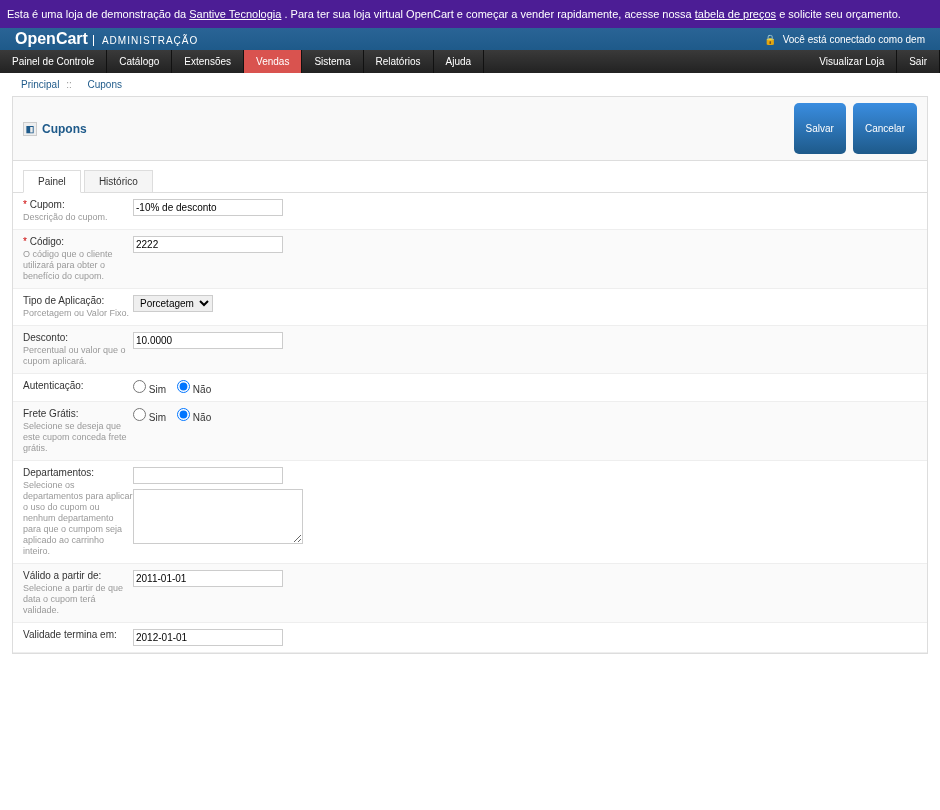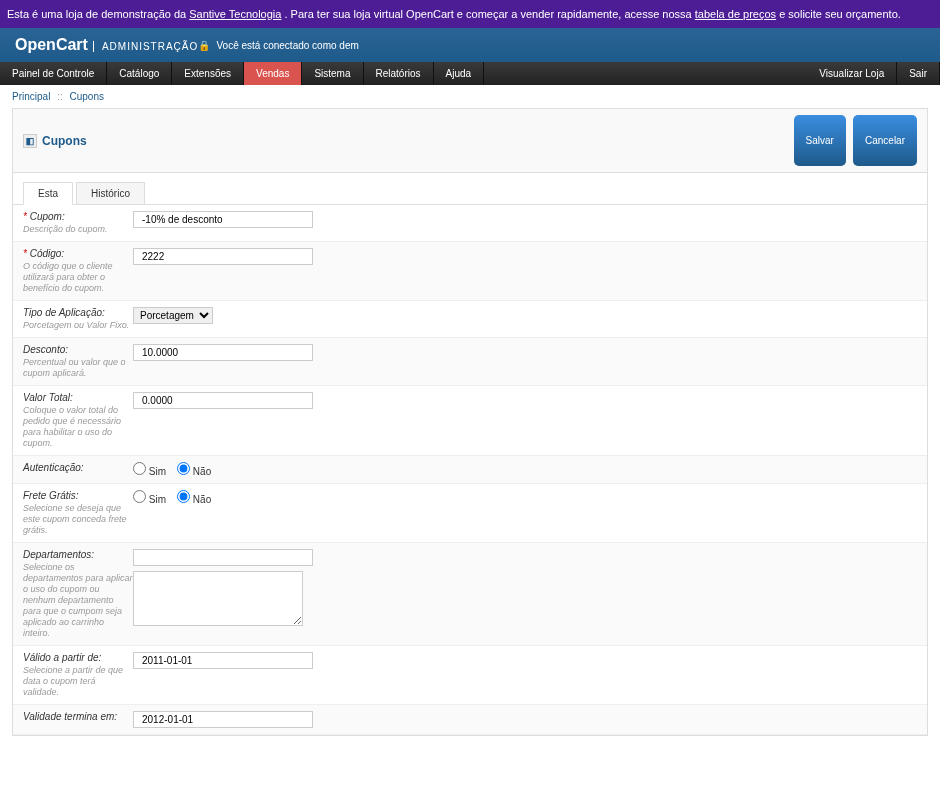--- a/index.html
+++ b/index.html
@@ -1,55 +1,55 @@
 <!DOCTYPE html>
 <html><head>
 <meta charset="utf-8">
 <style>
 * { margin: 0; padding: 0; box-sizing: border-box; }
 body { font-family: Arial, Helvetica, sans-serif; font-size: 11px; color: #333; background: #fff; }
 
 .demo-banner { background: #4c1d95; color: #fff; padding: 8px 7px; font-size: 11px; }
 .demo-banner a { color: #fff; text-decoration: underline; }
 
-.header { background: linear-gradient(#2a6496, #1e5a8a); padding: 8px 15px; display: flex; align-items: center; }
+.header { background: linear-gradient(#2a6496, #1e5a8a); padding: 2px 15px; display: flex; justify-content: space-between; align-items: center; }
 .header .brand { color: #fff; font-size: 14px; }
 .header .brand strong { font-size: 16px; font-weight: bold; }
 .header .brand span { font-size: 10px; letter-spacing: 1px; margin-left: 5px; border-left: 1px solid #fff; padding-left: 8px; }
 .header .right { color: #fff; font-size: 10px; }
 .header .right .lock-icon { color: #f0ad4e; margin-right: 3px; font-size: 10px; }
 
 .menu { background: linear-gradient(#3a3a3a, #222); display: flex; font-size: 10px; align-items: flex-end; }
 .menu .item { color: #fff; padding: 6px 12px; cursor: pointer; border-right: 1px solid #111; }
 .menu .item.active { background: #d9534f; }
 .menu .spacer { flex: 1; }
 
 .breadcrumb { padding: 6px 12px; font-size: 10px; }
-.breadcrumb a { color: #1e5a8a; text-decoration: none; }
+.breadcrumb a { color: #1e5a8a; text-decoration: none; margin-left: 9px; }
 .breadcrumb .sep { color: #999; margin: 0 4px; }
 
 .container { padding: 0 12px 12px; }
 .box { border: 1px solid #ddd; background: #fff; }
 .box-heading { background: #f9f9f9; border-bottom: 1px solid #ddd; padding: 6px 10px; display: flex; align-items: center; justify-content: space-between; }
 .box-heading .title { color: #1e5a8a; font-size: 12px; font-weight: bold; display: flex; align-items: center; }
 .box-heading .icon { margin-right: 5px; width: 14px; height: 14px; display: inline-block; background: #eee; border: 1px solid #ccc; font-size: 9px; text-align: center; line-height: 12px; }
 .buttons a { display: inline-block; background: linear-gradient(#3a8de0, #1e5a8a); color: #fff; padding: 20px 12px; border-radius: 5px; text-decoration: none; font-size: 10px; margin-left: 4px; }
 
 .tabs { padding: 8px 10px 0; border-bottom: 1px solid #ddd; }
 .tabs .tab { display: inline-block; padding: 5px 14px; border: 1px solid #ddd; border-bottom: none; background: #f5f5f5; font-size: 10px; cursor: pointer; position: relative; top: 1px; }
 .tabs .tab.active { background: #fff; border-bottom: 1px solid #fff; }
 
 .form { padding: 0; }
 .form-row { display: flex; border-bottom: 1px solid #eee; padding: 6px 10px; }
 .form-row:nth-child(even) { background: #fafafa; }
-.form-row .label { width: 110px; flex-shrink: 0; font-size: 10px; font-style: italic; }
+.form-row .label { width: 110px; flex-shrink: 0; font-size: 10px; }
 .form-row .label .req { color: #c00; }
 .form-row .label .help { color: #999; font-size: 9px; display: block; margin-top: 2px; line-height: 11px; }
 .form-row .field { flex: 1; }
-.form-row input[type=text] { border: 1px solid #ccc; padding: 2px 8px; font-size: 10px; width: 180px; }
+.form-row input[type=text] { border: 1px solid #ccc; padding: 2px 2px; font-size: 10px; width: 150px; }
 .form-row select { border: 1px solid #ccc; padding: 1px 2px; font-size: 10px; }
 .form-row .radio-group label { font-size: 10px; margin-right: 8px; }
 .scrollbox { width: 170px; height: 55px; border: 1px solid #ccc; background: #fff; overflow-y: scroll; resize: vertical; margin-top: 5px; }
 </style>
 </head>
 <body>
 
 <div class="demo-banner">
   <span>Esta é uma loja de demonstração da</span>
   <a href="#">Santive Tecnologia</a>
@@ -94,21 +94,21 @@
         <span class="icon">◧</span>
         <span>Cupons</span>
       </div>
       <div class="buttons">
         <a href="#">Salvar</a>
         <a href="#">Cancelar</a>
       </div>
     </div>
 
     <div class="tabs">
-      <span class="tab active">Esta</span>
+      <span class="tab active">Painel</span>
       <span class="tab">Histórico</span>
     </div>
 
     <div class="form">
 
       <div class="form-row">
         <div class="label"><span class="req">* </span><span>Cupom:</span><span class="help">Descrição do cupom.</span></div>
         <div class="field"><input type="text" value="-10% de desconto" style=""></div>
       </div>
 
@@ -120,24 +120,20 @@
       <div class="form-row">
         <div class="label"><span>Tipo de Aplicação:</span><span class="help">Porcetagem ou Valor Fixo.</span></div>
         <div class="field"><select><option>Porcetagem</option></select></div>
       </div>
 
       <div class="form-row">
         <div class="label"><span>Desconto:</span><span class="help">Percentual ou valor que o cupom aplicará.</span></div>
         <div class="field"><input type="text" value="10.0000" style=""></div>
       </div>
 
-      <div class="form-row">
-        <div class="label"><span>Valor Total:</span><span class="help">Coloque o valor total do pedido que é necessário para habilitar o uso do cupom.</span></div>
-        <div class="field"><input type="text" value="0.0000" style=""></div>
-      </div>
 
       <div class="form-row">
         <div class="label"><span>Autenticação:</span></div>
         <div class="field radio-group">
           <label><input type="radio" name="auth" style=""> <span>Sim</span></label>
           <label><input type="radio" name="auth" checked="" style=""> <span>Não</span></label>
         </div>
       </div>
 
       <div class="form-row">

